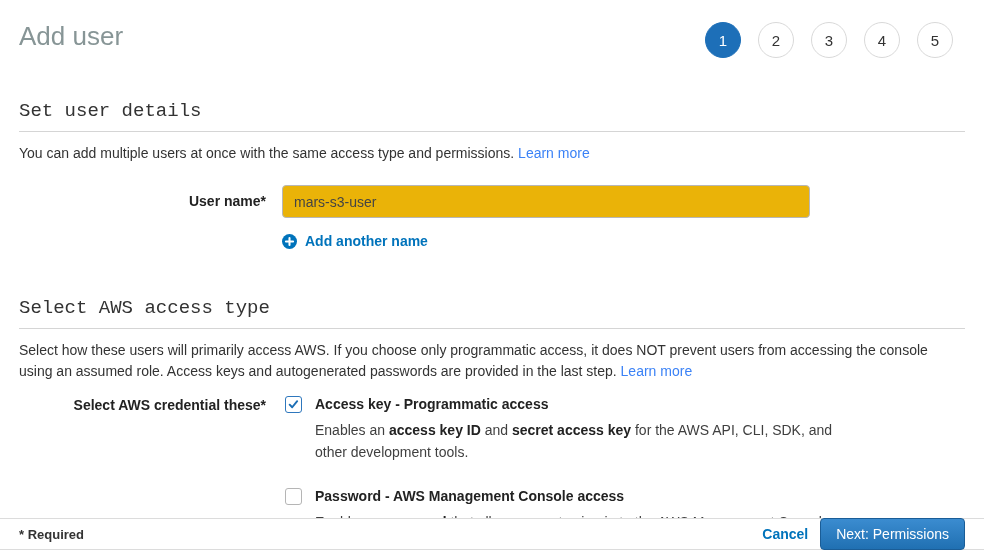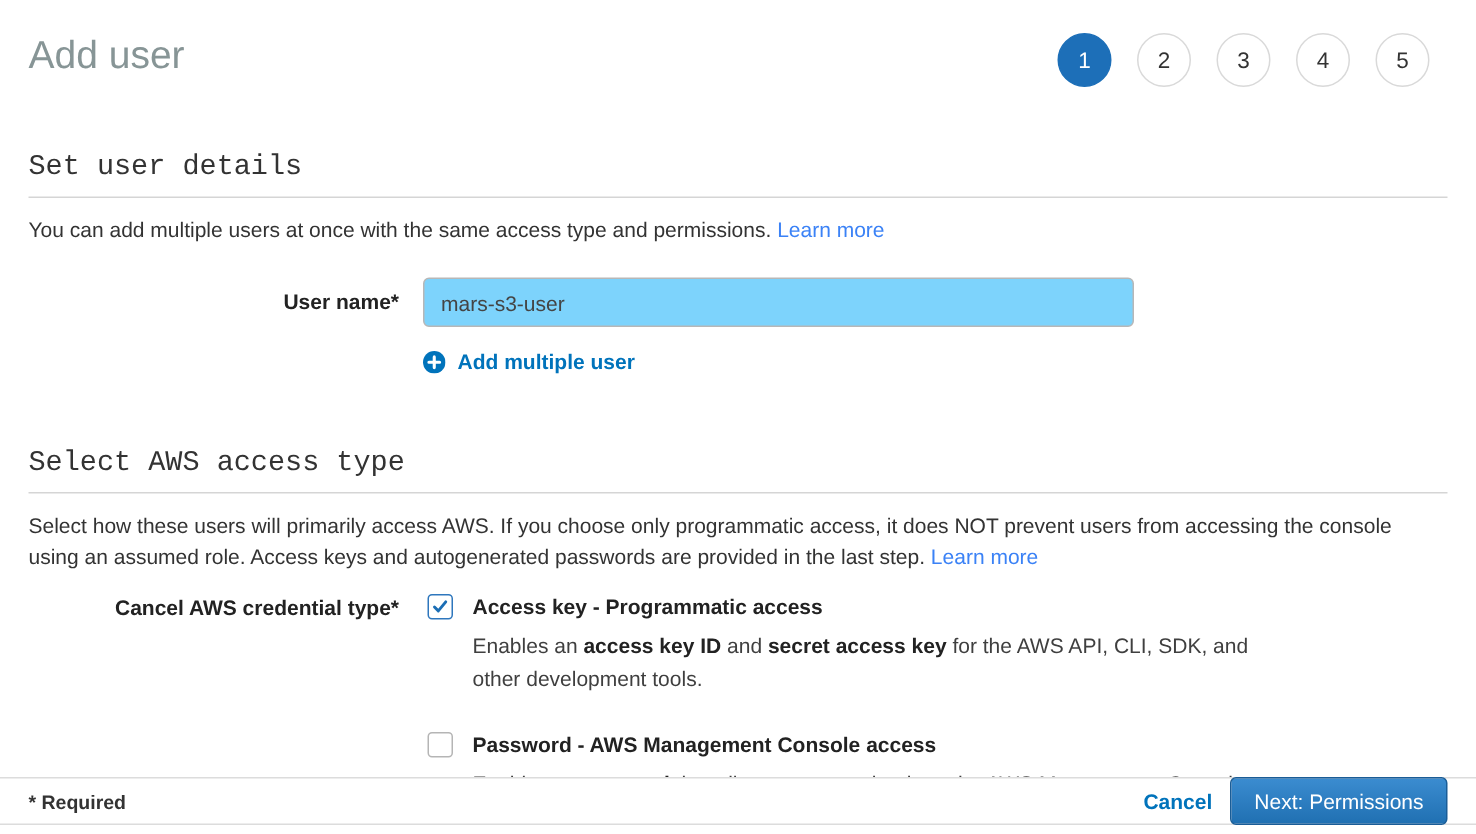--- a/index.html
+++ b/index.html
@@ -19,22 +19,22 @@
   .section-heading { font-size:19px; font-weight:400; color:#333; padding-bottom:9px; border-bottom:1px solid #d5d5d5;font-family:Liberation Mono, monospace; }
   .sec1 { margin-top:42px; }
   .sec2 { margin-top:48px; }
   .intro { margin-top:11px; font-size:14px; color:#333; line-height:21px; }
   a.link { color:#3b82f6; text-decoration:none; cursor:pointer; }
 
   
   .form-row { display:flex; margin-top:21px; }
   .form-label { width:247px; min-width:247px; text-align:right; font-size:14px; font-weight:700; color:#222; padding-top:8px; }
   .form-field { margin-left:16px; }
-  .text-input { width:474px; height:33px; border:1px solid #b7b7b7; border-radius:4px; padding:4px 11px;
-                font-size:14px; color:#444; font-family:inherit; outline:none; background:#7dd3fc; }
+  .text-input { width:528px; height:33px; border:1px solid #b7b7b7; border-radius:4px; padding:4px 11px;
+                font-size:14px; color:#444; font-family:inherit; outline:none; background:#eab308; }
   .add-row { display:flex; align-items:center; gap:8px; margin-left:263px; margin-top:15px; cursor:pointer; }
   .add-row .plus-wrap { width:15px; height:15px; display:flex; }
   .add-label { font-size:14px; font-weight:700; color:#0073bb; }
 
   
   .cred-row { display:flex; margin-top:14px; }
   .cred-label { padding-top:1px; }
   .options { margin-left:19px; }
   .option { display:flex; align-items:flex-start; }
   .option + .option { margin-top:25px; }
@@ -83,28 +83,28 @@
     </div>
   </div>
 
   <div class="add-row">
     <span class="plus-wrap">
       <svg viewBox="0 0 16 16" width="15" height="15">
           <circle cx="8" cy="8" r="8" fill="#0073bb"></circle>
           <path d="M8 4.2v7.6M4.2 8h7.6" stroke="#fff" stroke-width="2.2" stroke-linecap="round"></path>
         </svg>
     </span>
-    <span class="add-label">Add multiple user</span>
+    <span class="add-label">Add another name</span>
   </div>
 
   <h2 class="section-heading sec2">Select AWS access type</h2>
   <p class="intro"><span>Select how these users will primarily access AWS. If you choose only programmatic access, it does NOT prevent users from accessing the console using an assumed role. Access keys and autogenerated passwords are provided in the last step.</span> <a class="link">Learn more</a></p>
 
   <div class="cred-row">
-    <div class="form-label cred-label">Cancel AWS credential type*</div>
+    <div class="form-label cred-label">Select AWS credential these*</div>
     <div class="options">
 
       <div class="option">
         <span class="checkbox checked">
           <svg viewBox="0 0 12 12" width="11" height="11">
               <path d="M1.8 6.2l2.8 2.8 5.4-6.6" stroke="#1b6eb5" stroke-width="2.1" fill="none" stroke-linecap="round" stroke-linejoin="round"></path>
             </svg>
         </span>
         <div class="option-body">
           <div class="option-title">Access key - Programmatic access</div>

